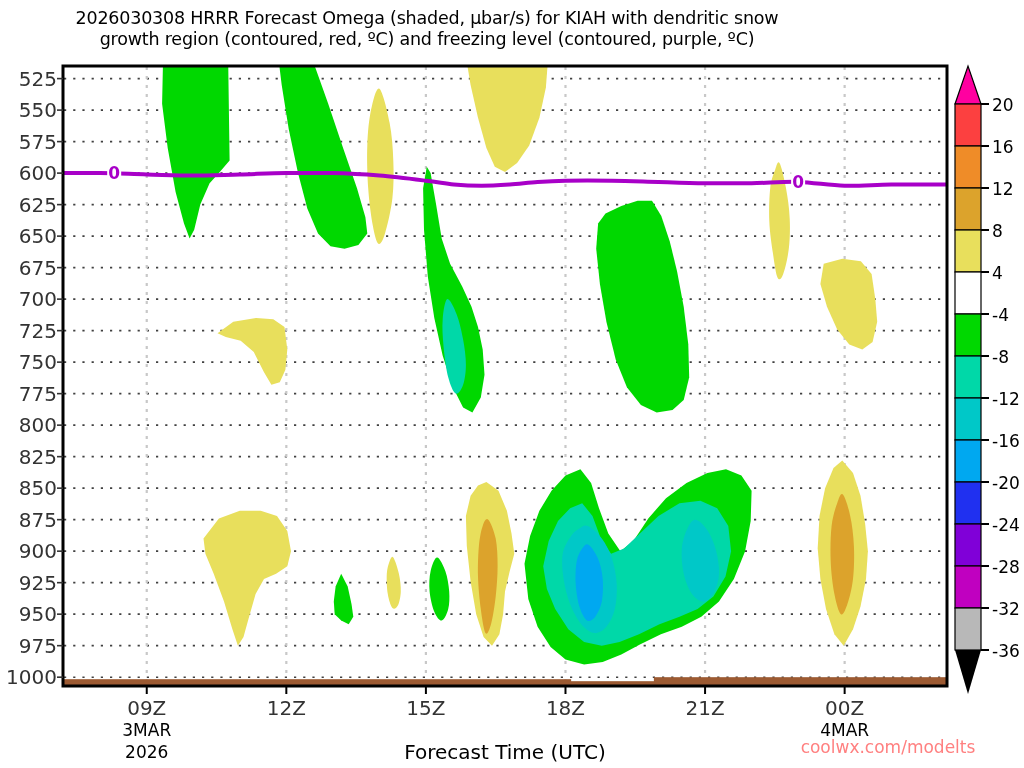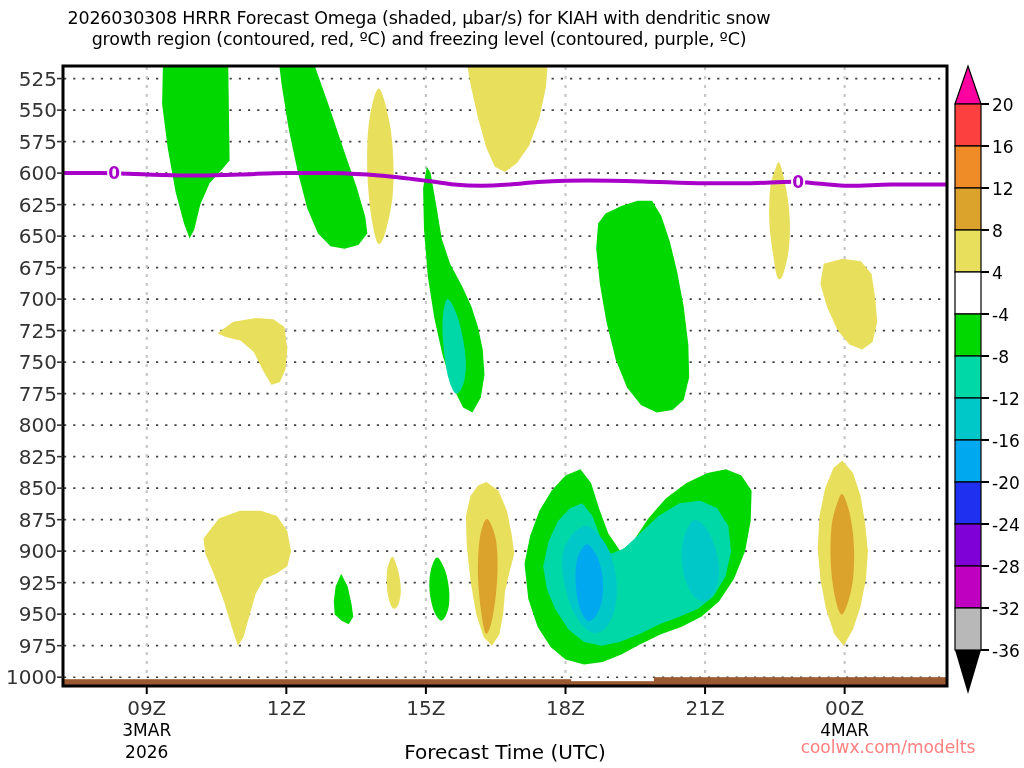--- a/index.html
+++ b/index.html
@@ -1,20 +1,20 @@
 <!DOCTYPE html>
 <html><head>
 <meta charset="utf-8">
 <style>
   html,body{margin:0;padding:0;background:#ffffff;}
   body{width:1024px;height:768px;overflow:hidden;
        font-family:"DejaVu Sans",sans-serif;}
   #stage{position:relative;width:1024px;height:768px;}
   .title{
-    position:absolute;left:8px;top:8px;width:822px;text-align:center;
+    position:absolute;left:16px;top:8px;width:822px;text-align:center;
     font-size:17.5px;color:#000;line-height:21px;letter-spacing:-0.2px;
   }
   .title .l2{display:block;}
   svg{position:absolute;left:0;top:0;}
   .ytick,.xtick{font-size:20px;fill:#333;}
   .ytick{text-anchor:end;}
   .xtick{text-anchor:middle;}
   .xsub{font-size:17px;fill:#000;text-anchor:middle;}
   .cbtick{font-size:17px;fill:#000;text-anchor:start;}
   .axlabel{font-size:20px;fill:#000;text-anchor:middle;}

